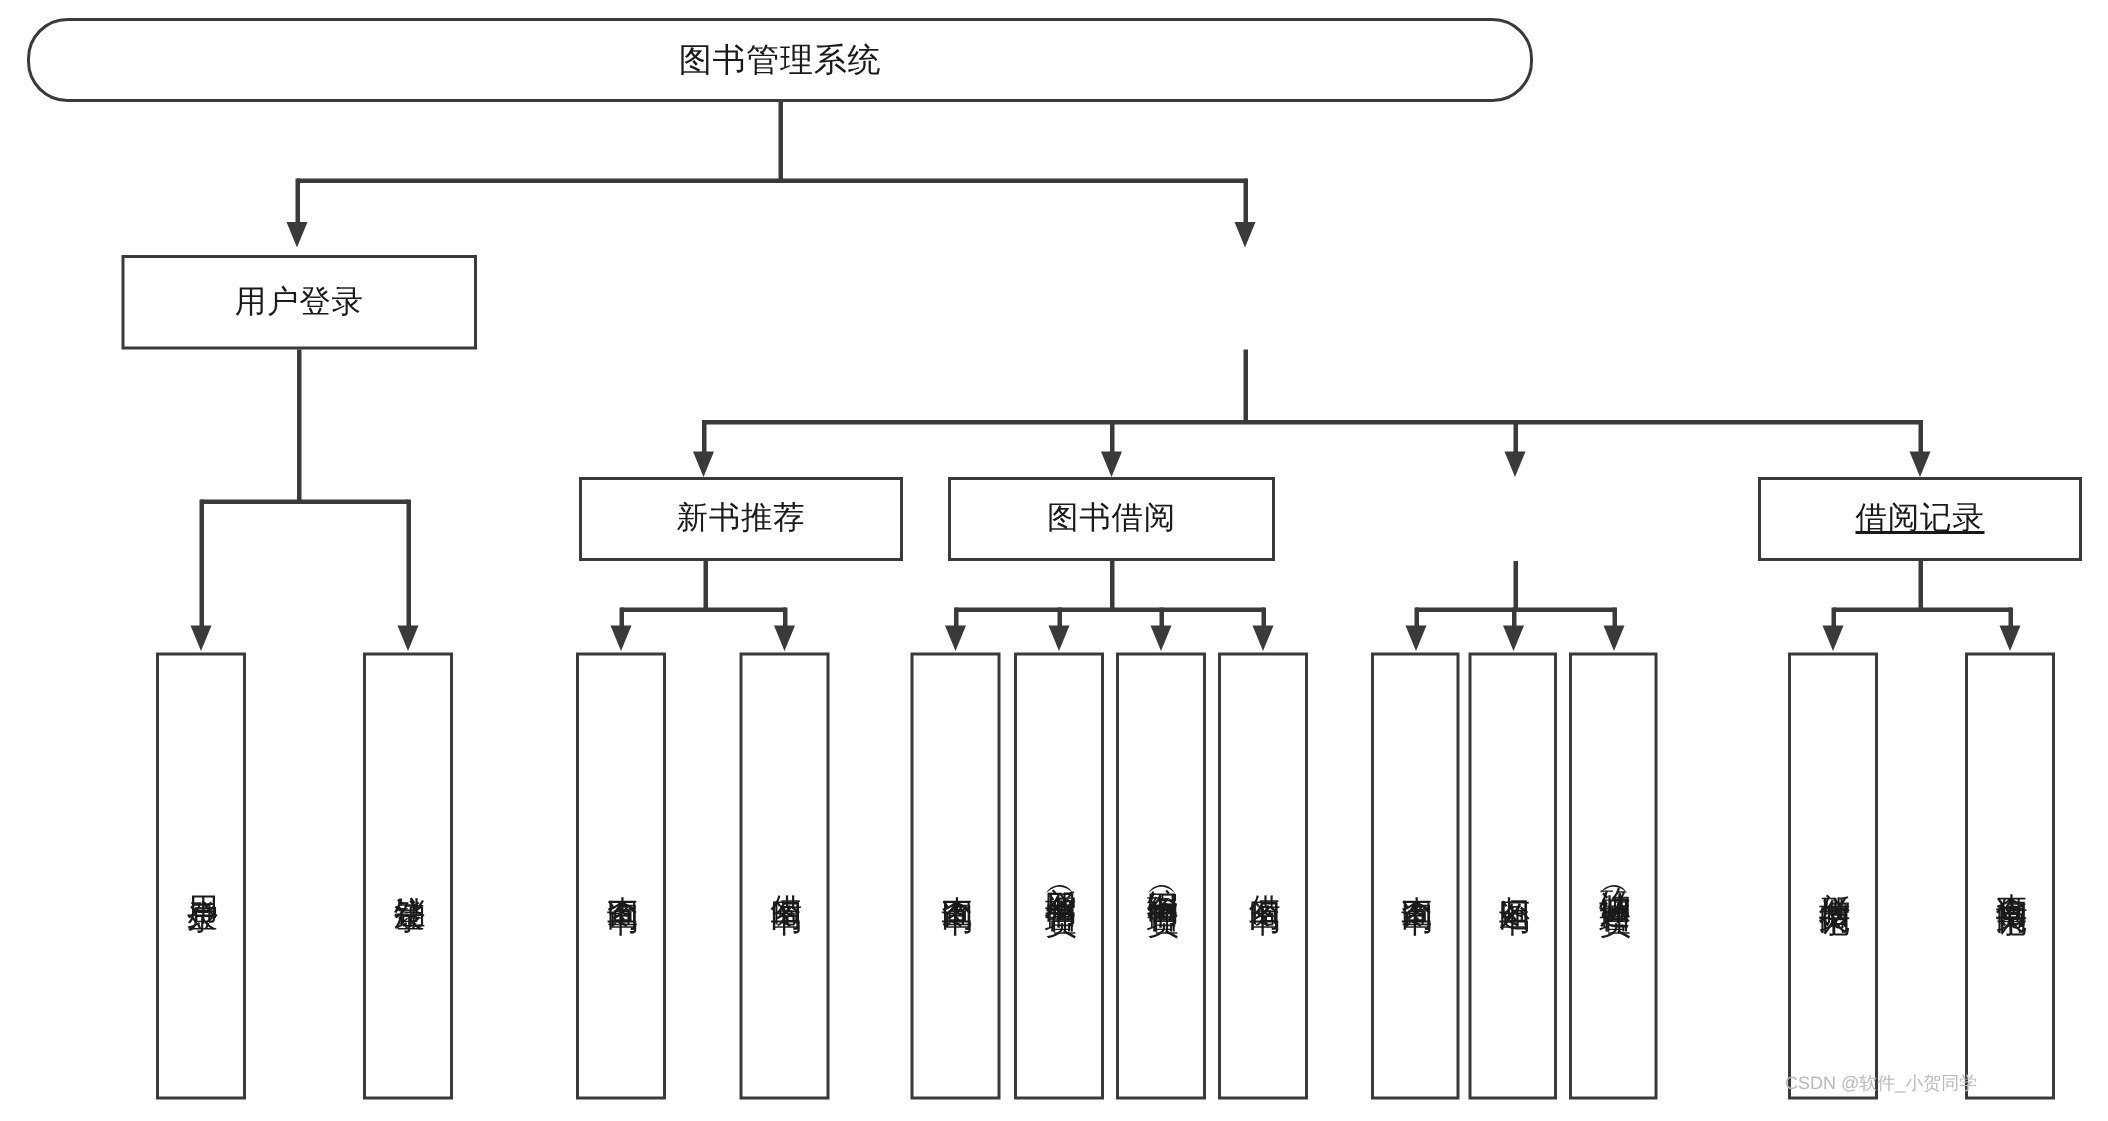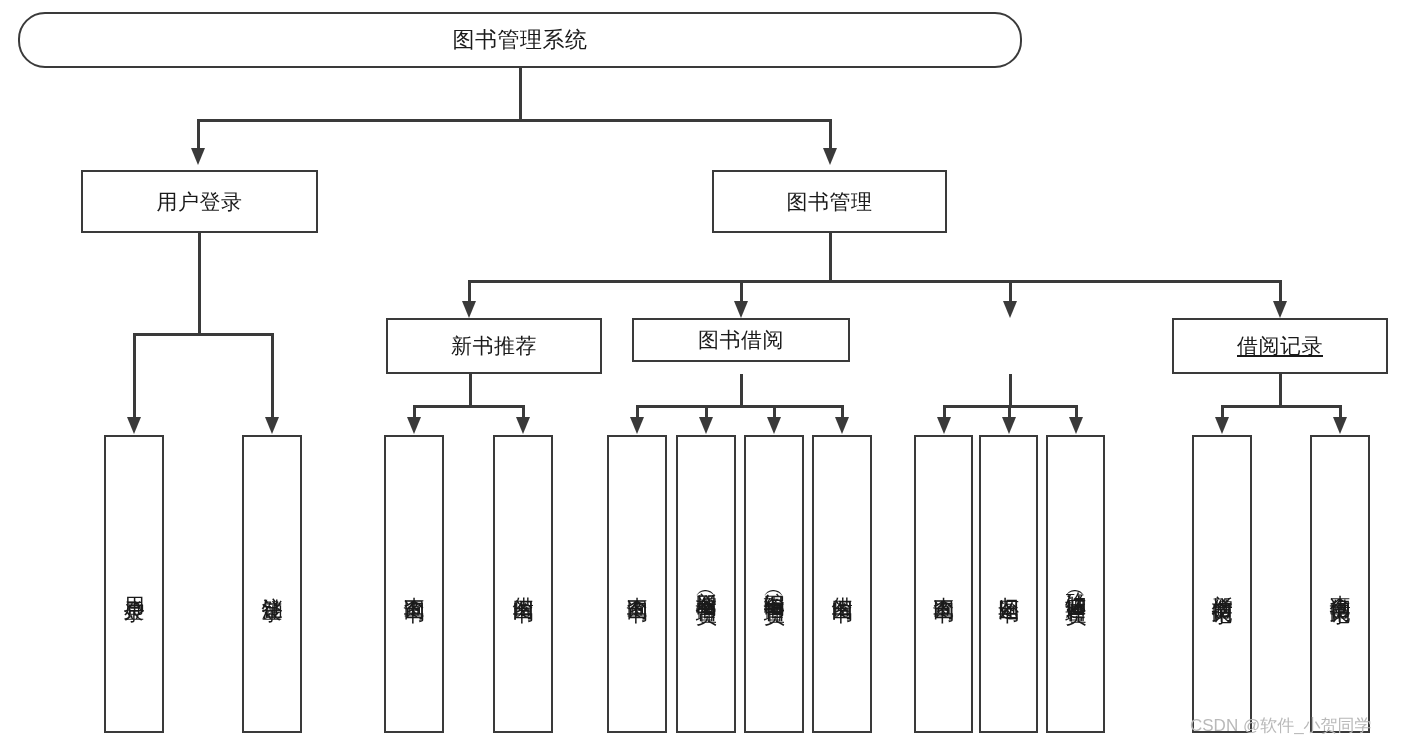--- a/index.html
+++ b/index.html
@@ -61,21 +61,21 @@
     position: absolute;
     width: 0;
     height: 0;
     border-left: 7px solid transparent;
     border-right: 7px solid transparent;
     border-top: 17px solid #3a3a3a;
   }
   .watermark {
     position: absolute;
     color: #b9b9b9;
-    font-size: 17px;
+    font-size: 12px;
     white-space: nowrap;
     pointer-events: none;
   }
 </style>
 </head>
 <body>
 
 <div id="canvas">
 
   <div class="node root horiz" style="left:18px; top:12px; width:1004px; height:56px;border-radius:27px;">
@@ -89,23 +89,20 @@
   <div class="edge v" style="left:197px; top:119px; height:30px;"></div>
   <div class="arrow" style="left:191px; top:148px;"></div>
 
   <div class="edge v" style="left:829px; top:119px; height:30px;"></div>
   <div class="arrow" style="left:823px; top:148px;"></div>
 
   <div class="node horiz" style="left:81px; top:170px; width:237px; height:63px;">
     <span class="label">用户登录</span>
   </div>
 
-  <div class="node horiz" style="left:712px; top:170px; width:235px; height:63px;">
-    <span class="label">图书管理</span>
-  </div>
 
   <div class="edge v" style="left:198px; top:233px; height:101px;"></div>
   <div class="edge h" style="left:134px; top:333px; width:138px;"></div>
   <div class="edge v" style="left:133px; top:333px; height:85px;"></div>
   <div class="arrow" style="left:127px; top:417px;"></div>
   <div class="edge v" style="left:271px; top:333px; height:85px;"></div>
   <div class="arrow" style="left:265px; top:417px;"></div>
 
   <div class="node vert" style="left:104px; top:435px; width:60px; height:298px;">
     <span class="label">用户登录</span>
@@ -122,21 +119,21 @@
   <div class="edge v" style="left:740px; top:280px; height:22px;"></div>
   <div class="arrow" style="left:734px; top:301px;"></div>
   <div class="edge v" style="left:1009px; top:280px; height:22px;"></div>
   <div class="arrow" style="left:1003px; top:301px;"></div>
   <div class="edge v" style="left:1279px; top:280px; height:22px;"></div>
   <div class="arrow" style="left:1273px; top:301px;"></div>
 
   <div class="node horiz" style="left:362px; top:318px; width:216px; height:56px;margin-left:24px;">
     <span class="label">新书推荐</span>
   </div>
-  <div class="node horiz" style="left:632px; top:318px; width:218px; height:44px;">
+  <div class="node horiz" style="left:632px; top:318px; width:218px; height:56px;">
     <span class="label">图书借阅</span>
   </div>
   <div class="node horiz" style="left:1172px; top:318px; width:216px; height:56px;text-decoration:underline;">
     <span class="label">借阅记录</span>
   </div>
 
   <div class="edge v" style="left:469px; top:374px; height:32px;"></div>
   <div class="edge h" style="left:414px; top:405px; width:110px;"></div>
   <div class="edge v" style="left:413px; top:405px; height:13px;"></div>
   <div class="arrow" style="left:407px; top:417px;"></div>

